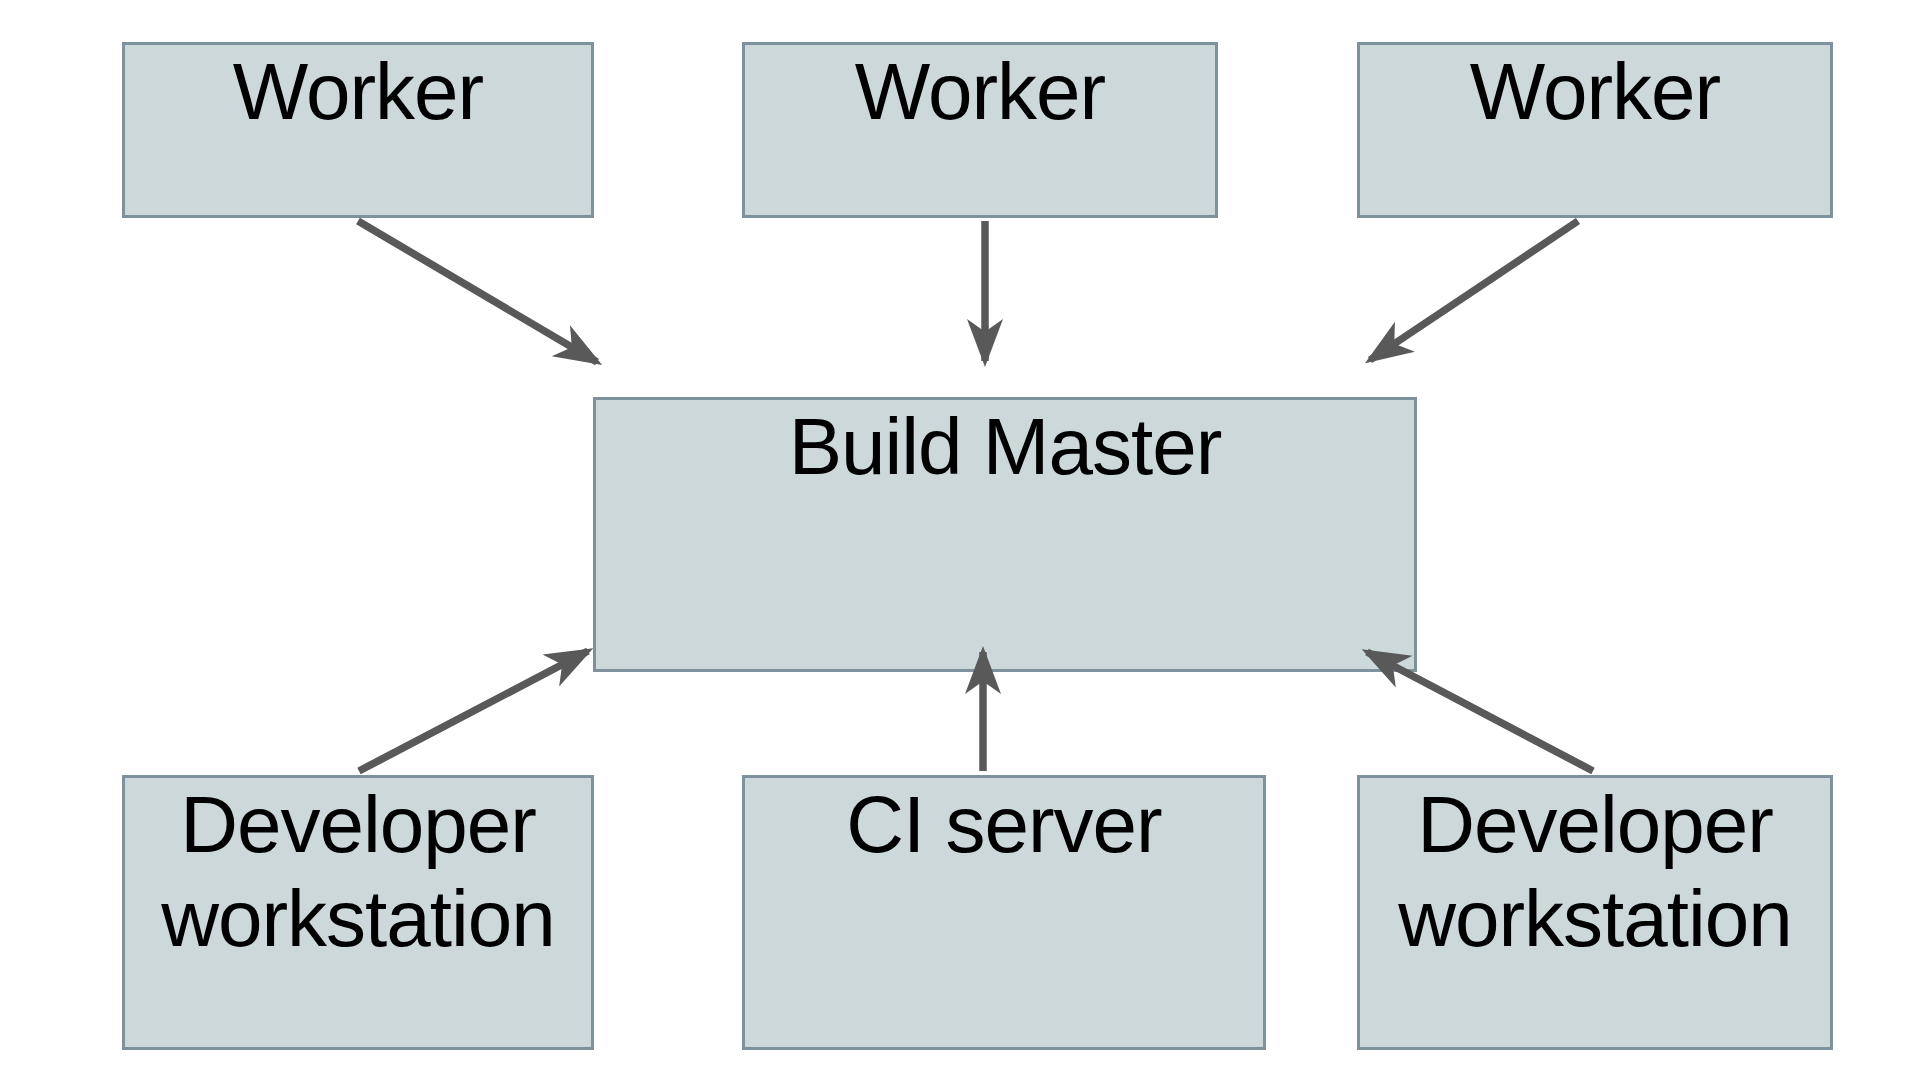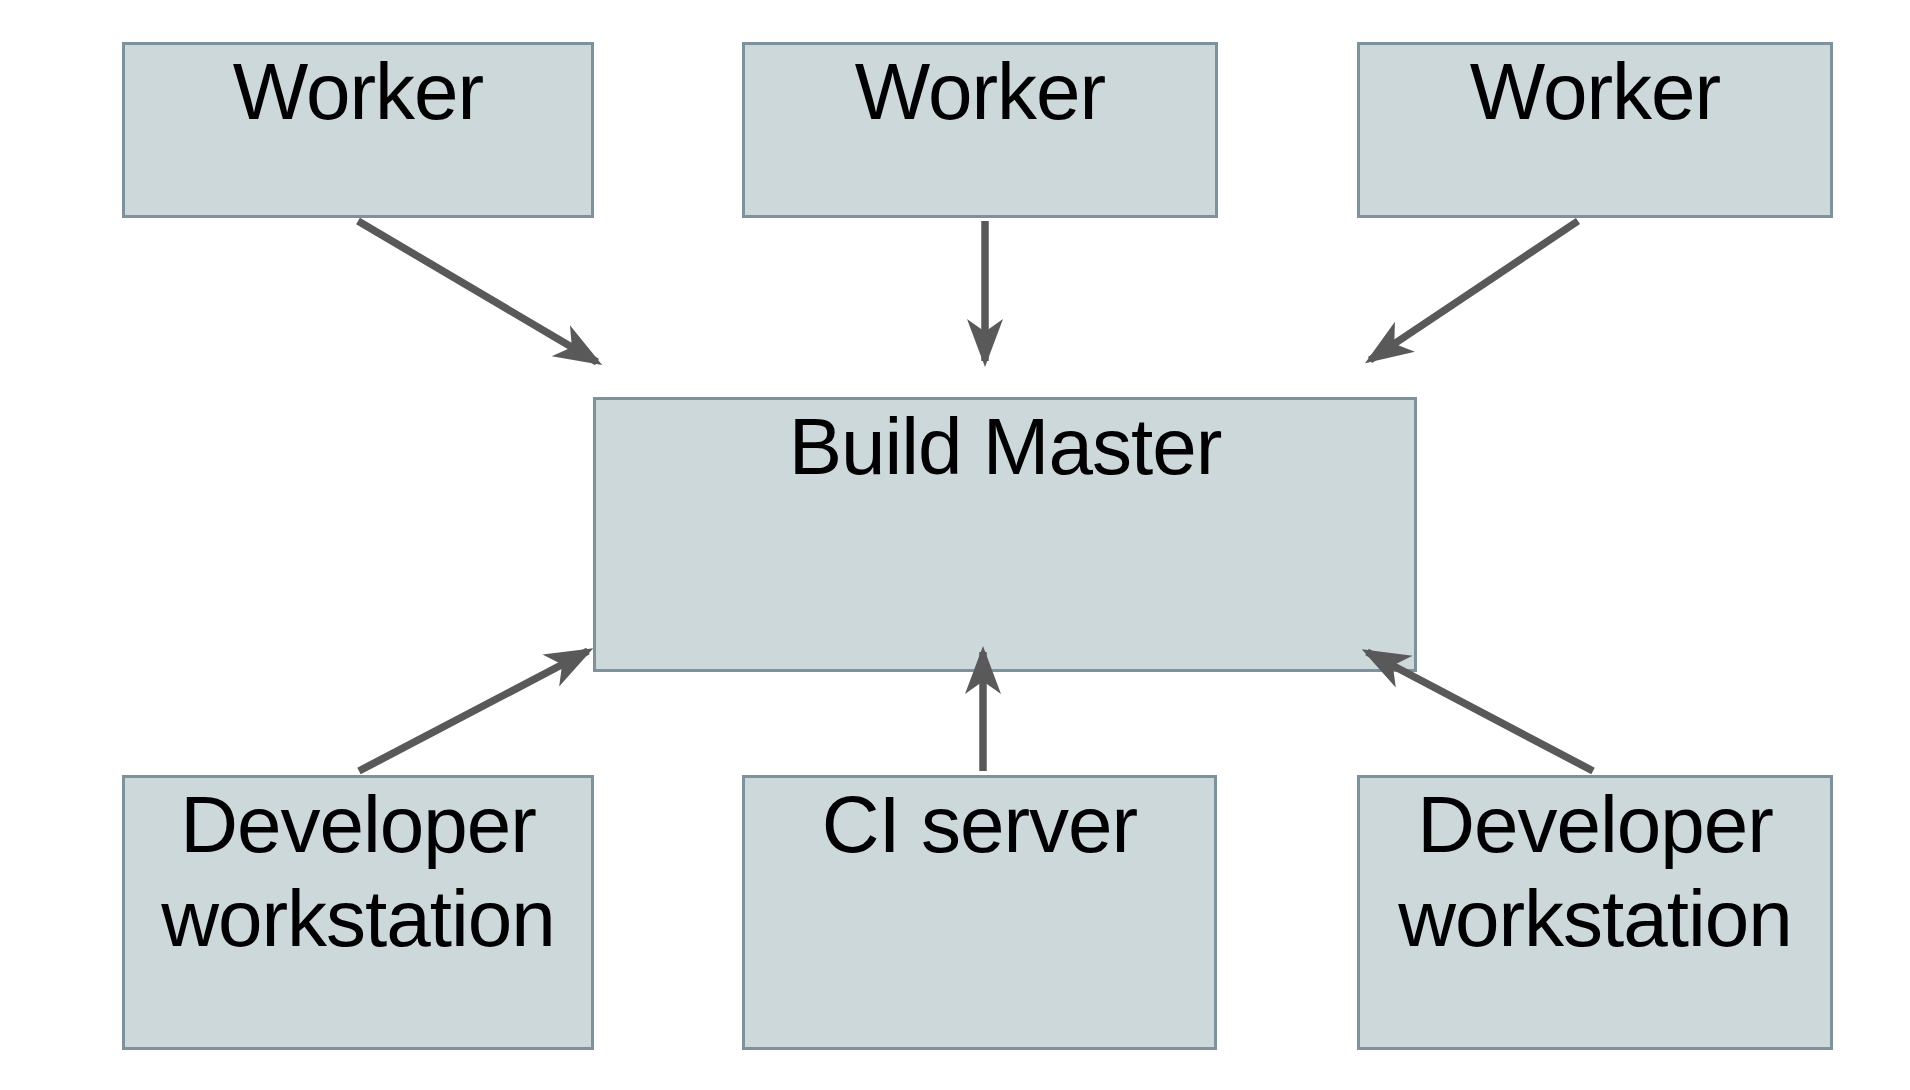--- a/index.html
+++ b/index.html
@@ -31,21 +31,21 @@
   }
   .node .label { padding: 0 10px; }
   
   .n-worker-left   { left: 122px;  top: 42px;  width: 472px; height: 176px; }
   .n-worker-center { left: 742px;  top: 42px;  width: 476px; height: 176px; }
   .n-worker-right  { left: 1357px; top: 42px;  width: 476px; height: 176px; }
   
   .n-build-master  { left: 593px;  top: 369px; width: 824px; height: 275px; margin-top: 28px; }
   
   .n-dev-left      { left: 122px;  top: 775px; width: 472px; height: 275px; }
-  .n-ci-server     { left: 742px;  top: 775px; width: 475px; height: 275px; }
+  .n-ci-server     { left: 742px;  top: 775px; width: 524px; height: 275px; }
   .n-dev-right     { left: 1357px; top: 775px; width: 476px; height: 275px; }
 
   .arrow-layer {
     position: absolute;
     left: 0; top: 0;
     width: 1910px;
     height: 1090px;
     pointer-events: none;
   }
   .arrow {

